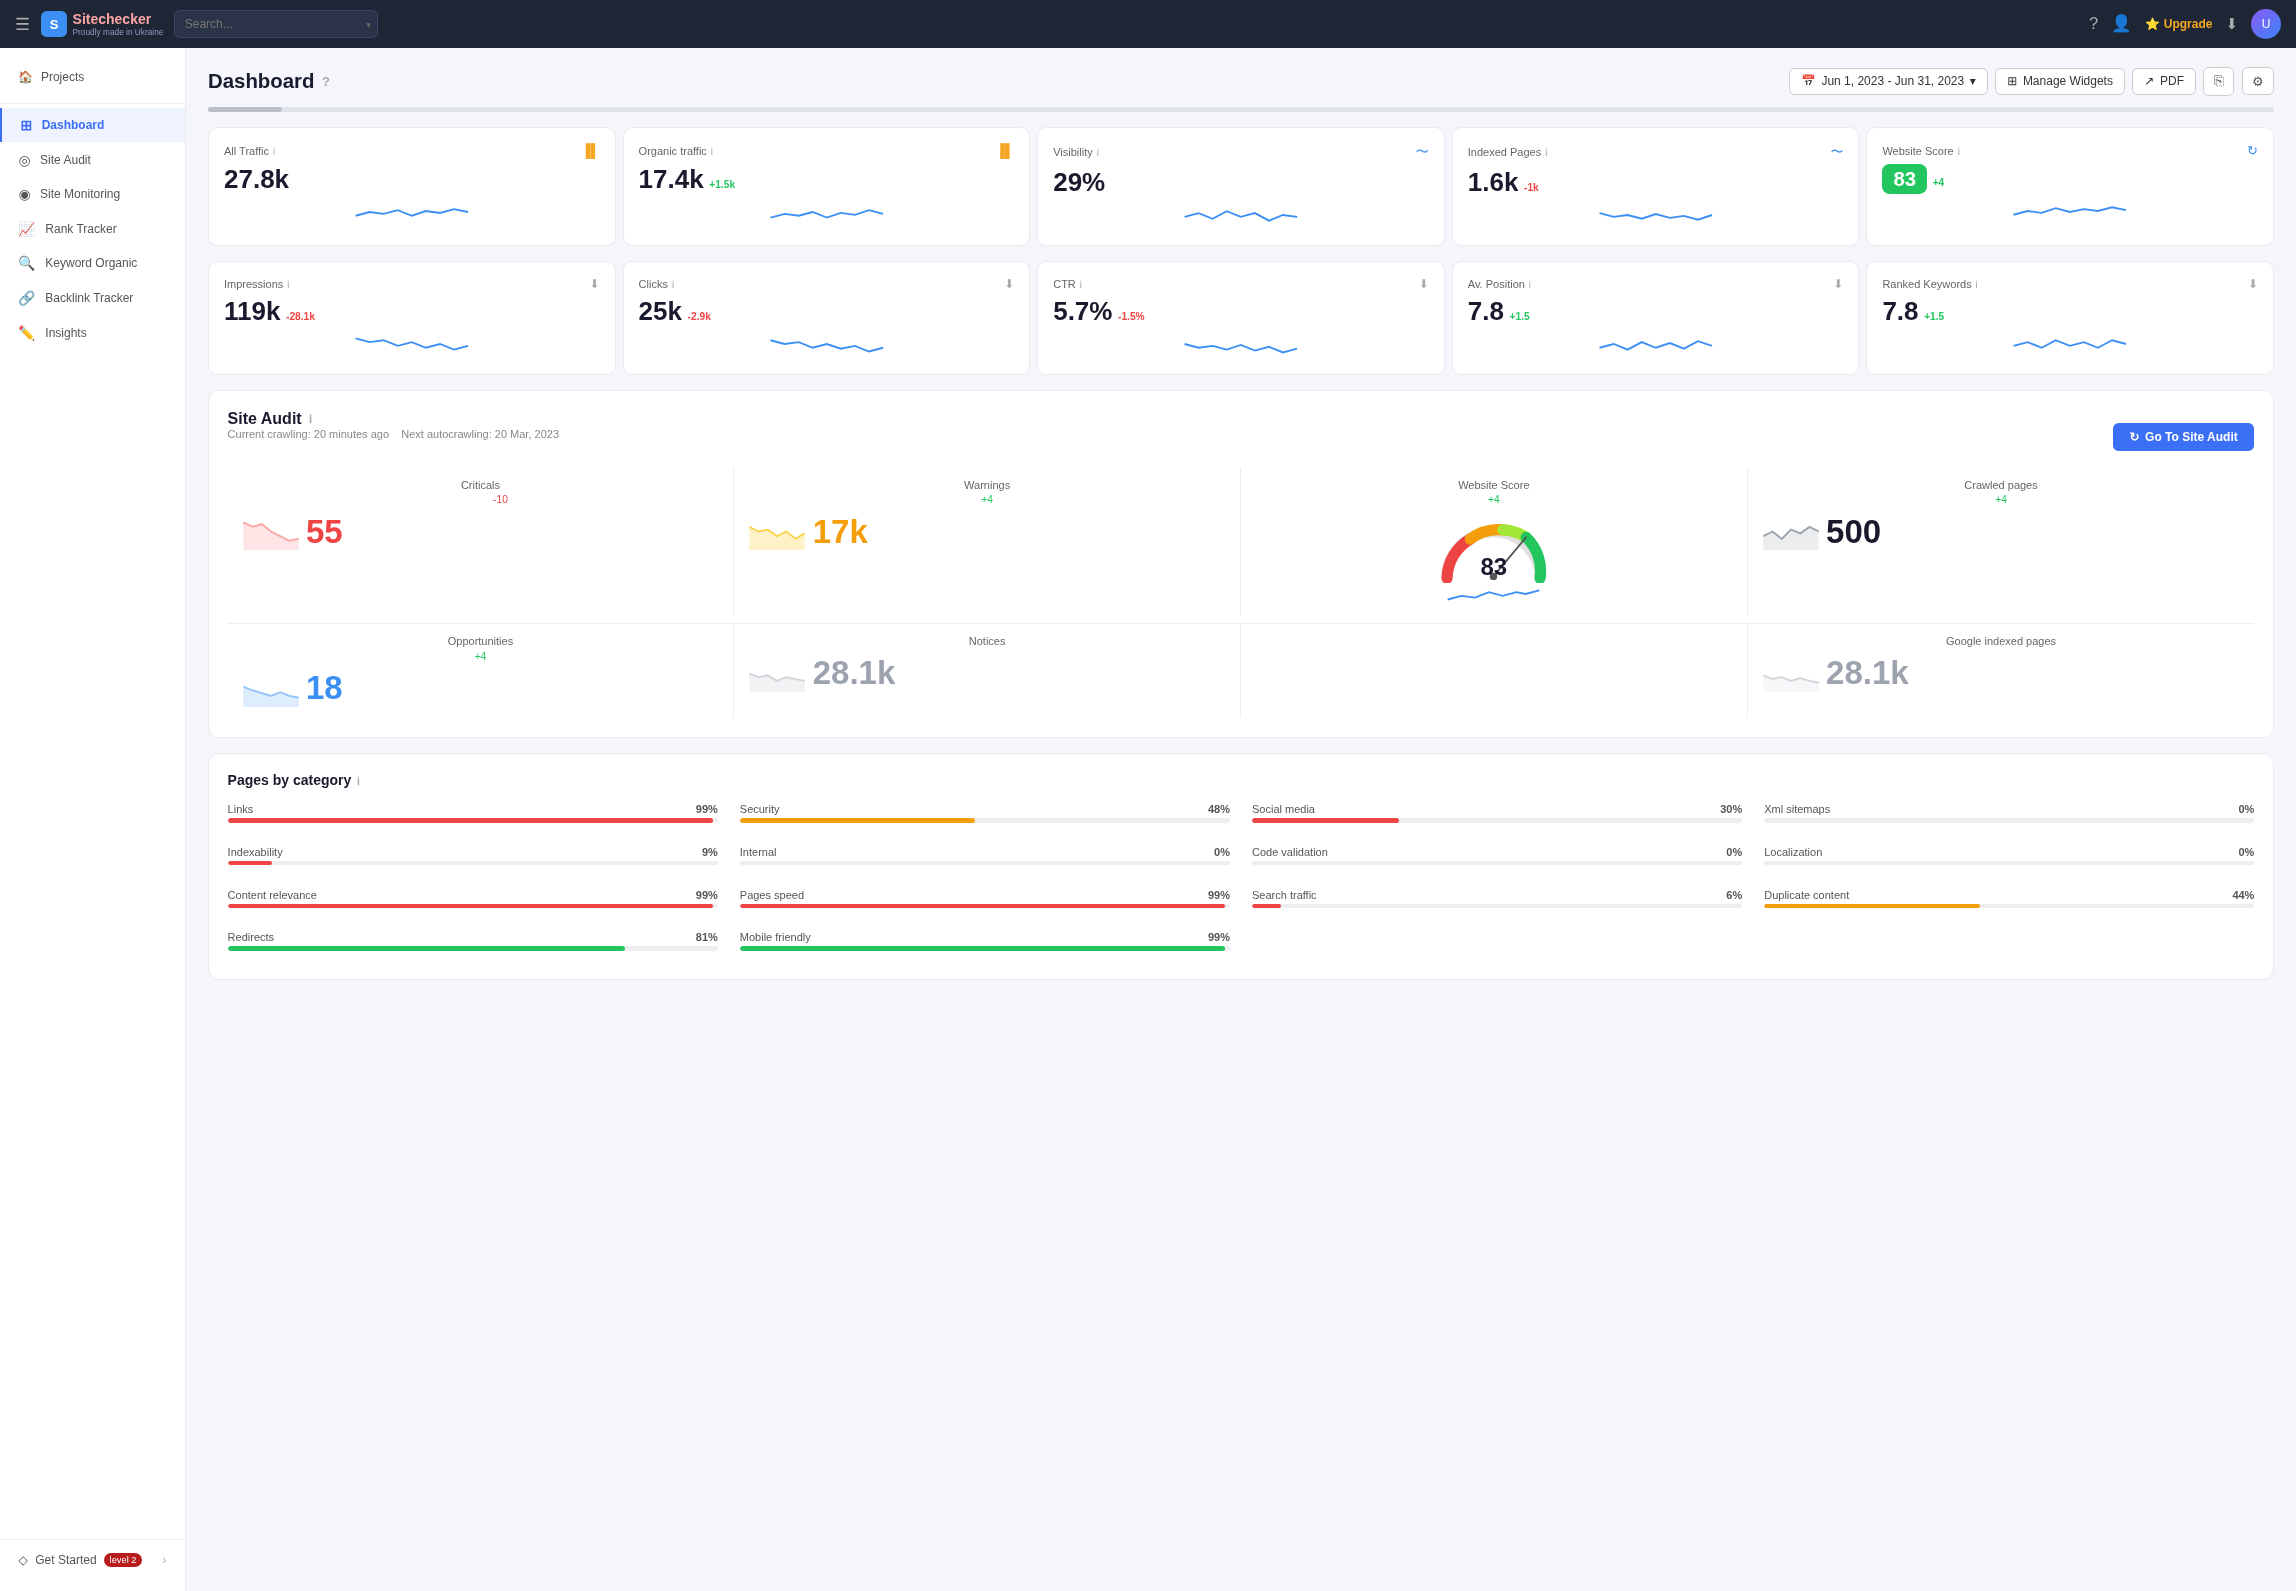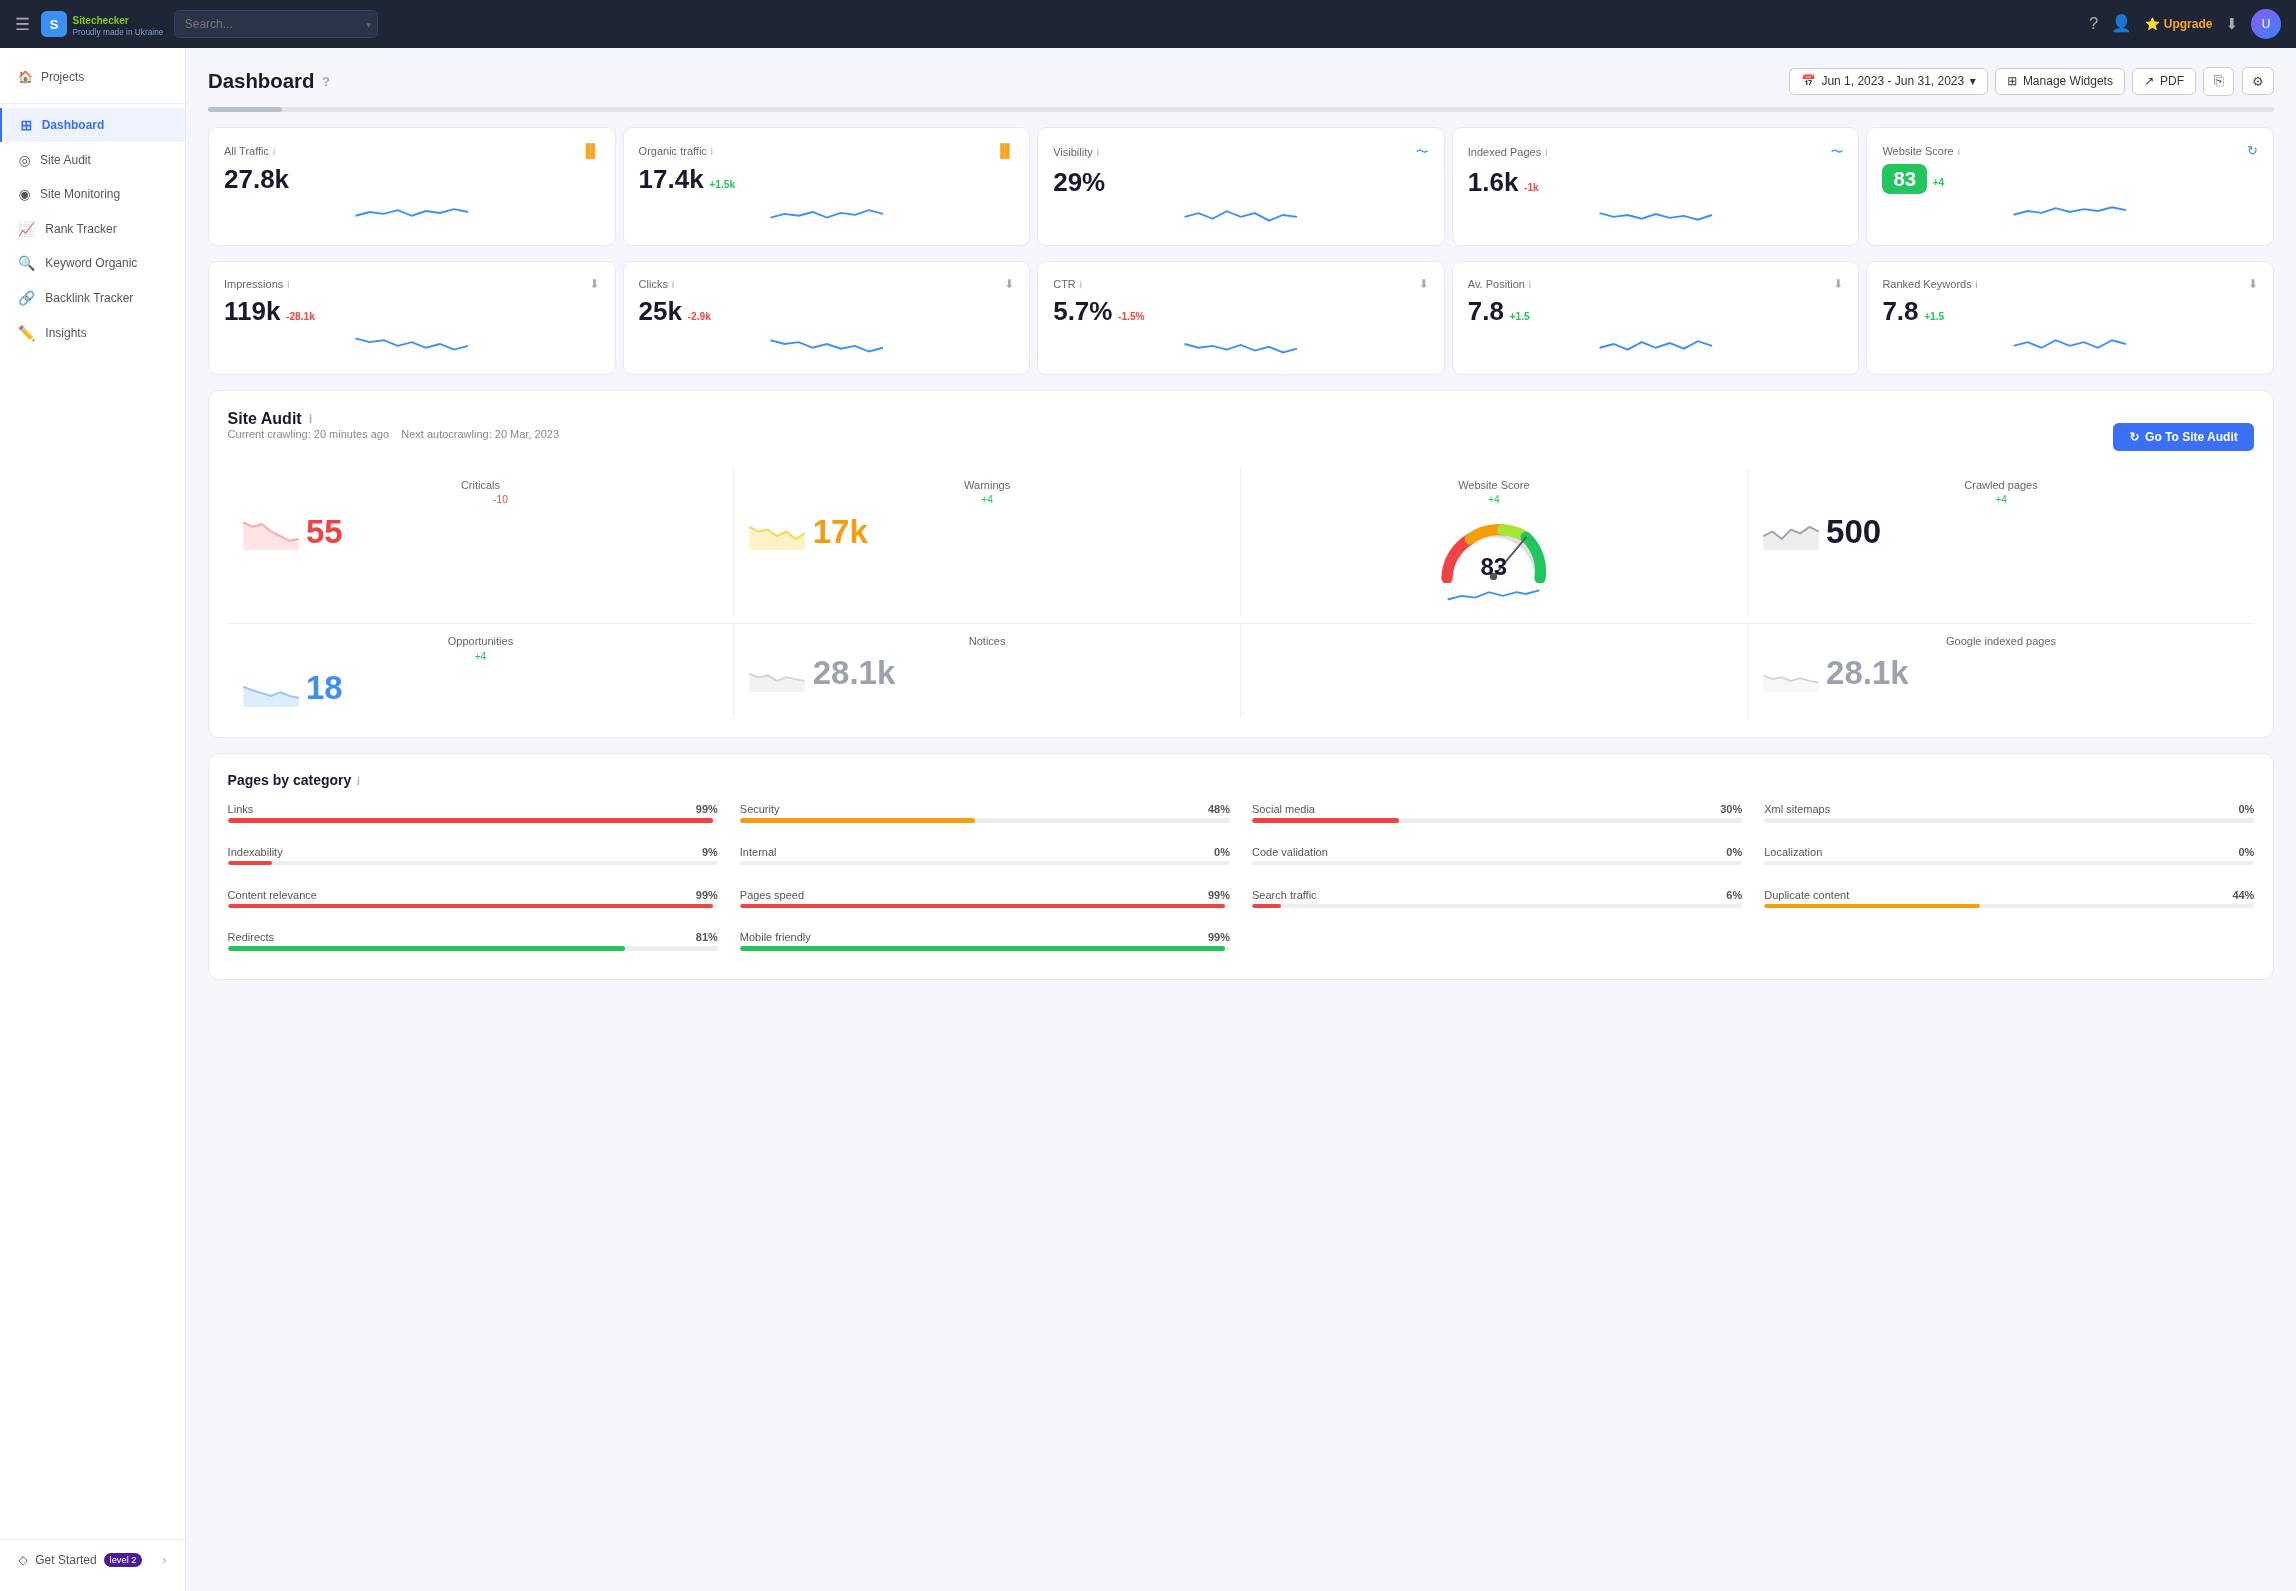--- a/index.html
+++ b/index.html
@@ -28,21 +28,21 @@
     .layout { display: flex; height: calc(100vh - 48px); }
 
     
     .sidebar { width: 186px; background: #fff; border-right: 0.9px solid #e8eaf0; padding: 15px 0; display: flex; flex-direction: column; }
     .sidebar-projects { display: flex; align-items: center; gap: 7.4px; padding: 7.4px 18.6px 15px; color: #555; font-size: 12px; cursor: pointer; }
     .sidebar-divider { border: none; border-top: 0.9px solid #eee; margin: 3.7px 0; }
     .sidebar-item { display: flex; align-items: center; gap: 9.3px; padding: 9.3px 18.6px; color: #555; font-size: 12px; cursor: pointer; border-radius: 0; }
     .sidebar-item.active { background: #eff3ff; color: #3b6ff5; font-weight: 600; border-left: 2.8px solid #3b6ff5; }
     .sidebar-item-icon { font-size: 14px; color: inherit; }
     .sidebar-get-started { display: flex; align-items: center; gap: 7.4px; padding: 9.3px 18.6px; color: #555; font-size: 12px; cursor: pointer; }
-    .get-started-badge { background: #4c1d95; color: white; font-size: 9.3px; padding: 1.9px 5.6px; border-radius: 9.3px; }
+    .get-started-badge { background: #b91c1c; color: white; font-size: 9.3px; padding: 1.9px 5.6px; border-radius: 9.3px; }
 
     
     .main { flex: 1; background: #f4f6fb; overflow-y: auto; padding: 18.6px 22px; }
 
     
     .dash-header { display: flex; align-items: center; justify-content: space-between; margin-bottom: 11px; }
     .dash-title { display: flex; align-items: center; gap: 7.4px; font-size: 20.4px; font-weight: 700; color: #1a1a2e; }
     .dash-title-help { color: #aaa; font-size: 13px; cursor: pointer; }
     .dash-actions { display: flex; align-items: center; gap: 7.4px; }
     .btn-date { display: flex; align-items: center; gap: 5.6px; border: 0.9px solid #ccc; background: white; border-radius: 5.6px; padding: 5.6px 11px; font-size: 12px; cursor: pointer; color: #333; }
@@ -103,21 +103,21 @@
     svg.mini { display: block; }
   </style>
 </head>
 <body>
 
 <nav class="topnav">
   <span class="topnav-hamburger">☰</span>
   <div class="topnav-logo">
     <div class="topnav-logo-icon">S</div>
     <div>
-      <span style="color:#84cc16;font-weight:700;font-size:10px;">Sitechecker</span>
+      <span style="color:#fca5a5;font-weight:700;font-size:14px;">Sitechecker</span>
       <span class="topnav-logo-sub">Proudly made in Ukraine</span>
     </div>
   </div>
   <div class="topnav-search">
     <input type="text" placeholder="Search..." style="">
     <span class="topnav-search-chevron">▾</span>
   </div>
   <div class="topnav-spacer"></div>
   <div class="topnav-actions">
     <span class="topnav-icon">?</span>

